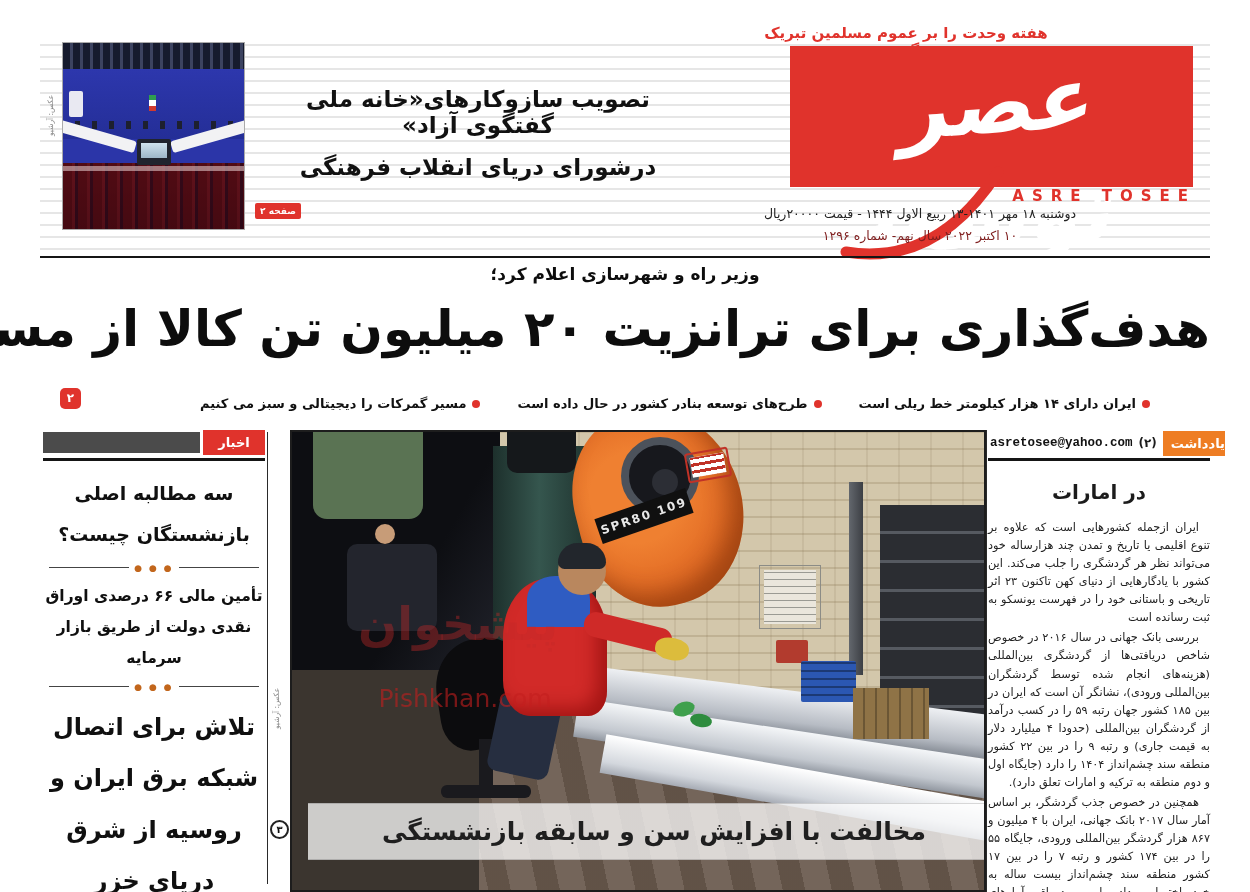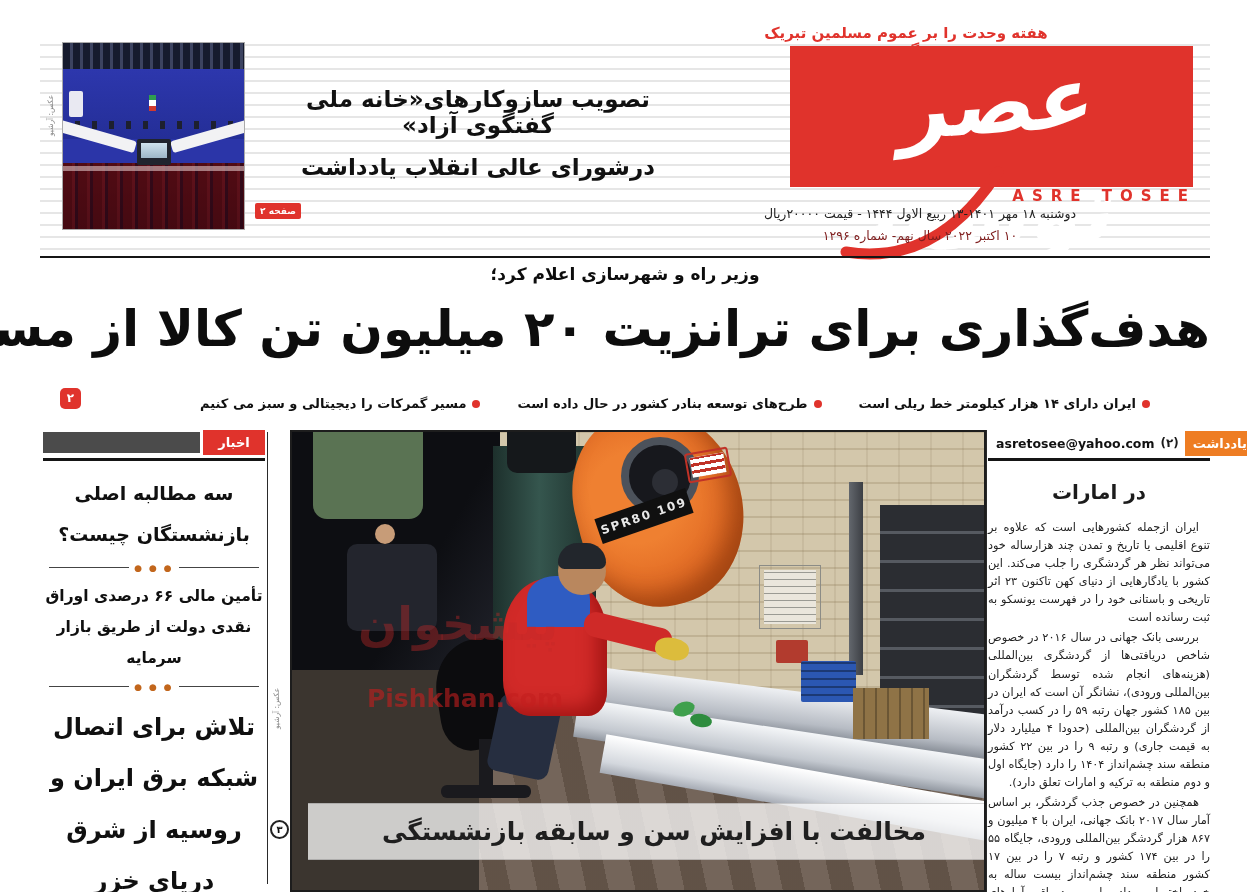--- a/index.html
+++ b/index.html
@@ -87,21 +87,21 @@
   .n2 { font-size:15.5px; padding:6px 0; line-height:2.0; }
   .n3 { font-size:24px; padding:8px 0 10px; }
   .n4 { font-size:18px; padding:10px 0 8px; line-height:2.05; }
   .ndiv { display:flex; align-items:center; gap:5px; padding:2px 6px; }
   .ndiv .ln { flex:1; height:1px; background:#444; }
   .ndiv .dots { color:#c2661c; font-size:9px; letter-spacing:2px; }
 
   
   .notecol { position:absolute; left:988px; top:430px; width:222px; color:#1c1c1c; }
   .note-head { display:flex; direction:ltr; align-items:center; height:26px; gap:6px; }
-  .note-email { direction:ltr; font-size:12.5px; font-weight:bold; color:#111; flex:1; text-align:left; padding-left:8px; }
+  .note-email { direction:ltr; font-size:12.5px; font-weight:bold; color:#111; flex:1; text-align:left; padding-left:2px;font-family:Liberation Mono, monospace; }
   .note-num { font-size:12px; font-weight:bold; }
   .note-rule { height:3px; background:#151515; margin-top:2px; }
   .note-title { text-align:center; font-size:20px; font-weight:bold; line-height:2.3; padding:8px 0 4px; }
   .note-body p { font-size:11.3px; line-height:1.6; text-align:justify; text-align-last:right; margin-bottom:2px; text-indent:11px; color:#222; }
 
   
   .mp { position:absolute; left:290px; top:430px; width:696px; height:462px; border:2px solid #1d1d1d;
     overflow:hidden; background:
       repeating-linear-gradient(90deg, transparent 0 30px, rgba(120,100,70,.12) 30px 32px),
       repeating-linear-gradient(0deg, #d3c7ab 0 15px, #c0b294 15px 17px); }
@@ -150,21 +150,21 @@
   .mp-torso { position:absolute; left:30.5%; top:32%; width:15%; height:30%; background:#d22a28; border-radius:42% 42% 18% 26%;
     box-shadow:inset -10px -8px 18px rgba(120,0,0,.5); }
   .mp-bluepanel { position:absolute; left:34%; top:31.5%; width:9%; height:11%; background:#2f5cc2; border-radius:45% 45% 0 0; }
   .mp-head { position:absolute; left:38.5%; top:25%; width:48px; height:48px; background:#b9875e; border-radius:50%; }
   .mp-hair { position:absolute; left:38.5%; top:24.2%; width:48px; height:26px; background:#22262c; border-radius:24px 24px 8px 8px; }
   .mp-arm { position:absolute; left:42%; top:41%; width:13%; height:5.5%; background:#cf2a28; border-radius:12px; transform:rotate(14deg); }
   .mp-gloveY { position:absolute; left:52.5%; top:45%; width:34px; height:22px; background:#dcbc3c; border-radius:45%; transform:rotate(10deg); }
   .mp-legs { position:absolute; left:29%; top:58%; width:9%; height:17%; background:#262e40; border-radius:10px; transform:rotate(12deg); }
   .wm-fa { position:absolute; left:3%; top:36%; width:42%; text-align:center; font-size:46px; font-weight:bold;
     color:rgba(195,40,40,.4); }
-  .wm-en { position:absolute; left:6%; top:55%; width:38%; text-align:center; direction:ltr; font-size:25px; font-weight:bold;
+  .wm-en { position:absolute; left:6%; top:55%; width:38%; text-align:center; direction:ltr; font-size:25px; font-weight:normal;
     color:rgba(195,30,30,.6); }
   .mp-caption { position:absolute; left:16px; top:81%; width:100%; height:12.5%; background:rgba(255,255,255,.75);
     border-top:1px solid rgba(0,0,0,.15); border-bottom:1px solid rgba(0,0,0,.15);
     display:flex; align-items:center; justify-content:center; }
   .mp-caption span { font-size:25px; font-weight:bold; color:#1f1f1f; }
   .badge3 { position:absolute; left:270px; top:820px; width:19px; height:19px; background:#fff; border:2px solid #222;
     border-radius:50%; color:#111; font-size:10px; font-weight:bold; text-align:center; line-height:15px; z-index:5; }
 </style>
 </head>
 <body>
@@ -183,21 +183,21 @@
     <div class="tp-tableR"></div>
     <div class="tp-carpet"></div>
     <div class="tp-carpet-border"></div>
     <div class="tp-podium"></div>
     <div class="tp-screen"></div>
   </div>
   <div class="vcred top">عکس: آرشیو</div>
 
   <div class="story2">
     <div class="t1">تصویب سازوکارهای«خانه ملی گفتگوی آزاد»</div>
-    <div class="t2">درشورای عالی انقلاب یادداشت</div>
+    <div class="t2">درشورای دریای انقلاب فرهنگی</div>
   </div>
   <div class="pageref">صفحه ۲</div>
 
   <div class="slogan">هفته وحدت را بر عموم مسلمین تبریک میگوییم</div>
   <div class="mast-box">
     <div class="mast-logo">عصر توسعه</div>
     <svg class="mast-swoosh" width="170" height="110">
       <path d="M160,8 C120,70 70,98 8,88" stroke="#e0332c" stroke-width="11" fill="none" stroke-linecap="round"></path>
     </svg>
   </div>

